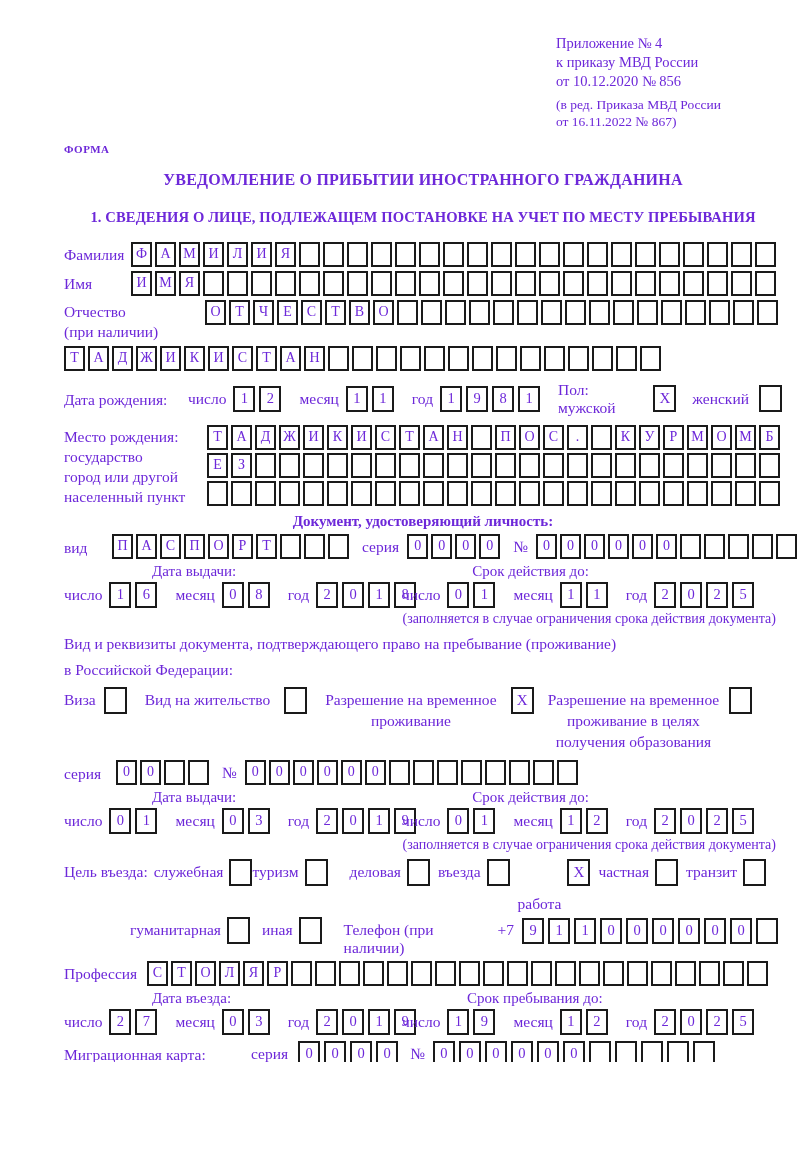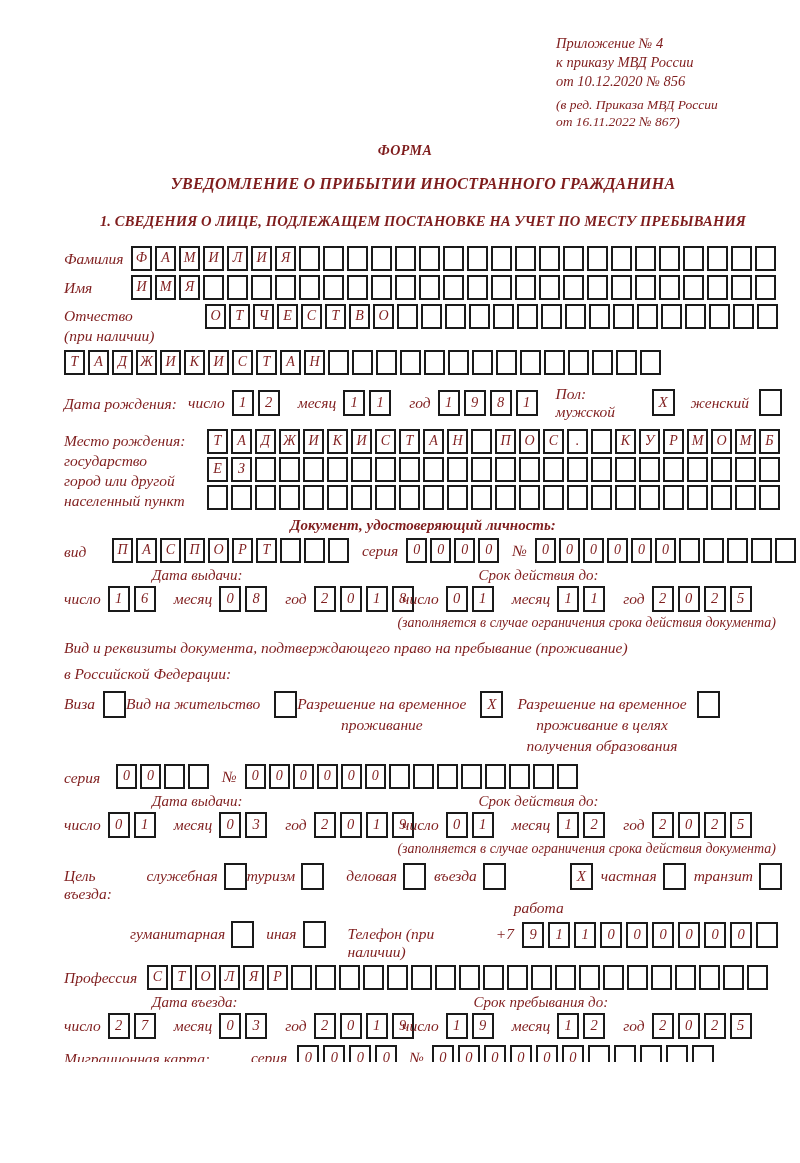--- a/index.html
+++ b/index.html
@@ -1,26 +1,26 @@
 <!DOCTYPE html>
 <html><head>
 <meta charset="utf-8">
 <style>
   html,body{margin:0;padding:0;background:#fff;}
   .page{
     position:relative;width:800px;height:1062px;box-sizing:border-box;
-    background:#fff;color:#7f1d1d;overflow:hidden;
+    background:#fff;color:#6d28d9;overflow:hidden;
     font-family:"Liberation Serif","DejaVu Serif",serif;
-    padding:34px 18px 0 64px;font-size:15.5px;font-style:italic;
+    padding:34px 18px 0 64px;font-size:15.5px;
   }
   
   .appendix{margin-left:492px;font-size:14.5px;line-height:1.3;}
   .appendix .amend{font-size:13.5px;}
   .appendix .sp{height:5px;}
-  .forma{text-align:center;margin:12px 36px 0 0;font-weight:bold;font-size:14px;letter-spacing:.5px;}
+  .forma{text-align:left;margin:12px 36px 0 0;font-weight:bold;font-size:11px;letter-spacing:.5px;}
   
   .title{text-align:center;font-weight:bold;font-size:16px;line-height:1.38;margin-top:14px;letter-spacing:.2px;}
   .blankline{display:inline-block;width:58px;border-bottom:2.5px solid #222;height:13px;margin-left:16px;}
   .sec1{font-weight:bold;font-size:14.6px;text-align:center;margin-top:18px;letter-spacing:.1px;}
   
   .rows{margin-top:16px;}
   .frow{display:flex;align-items:flex-start;margin-bottom:4px;}
   .lbl{flex:none;line-height:21px;padding-top:2px;}
   .w67{width:67px;} .w141{width:141px;} .w117{width:117px;} .w143{width:143px;}
   .w50{width:48px;} .w122{width:124px;} .w81{width:83px;} .w185{width:187px;} .w112{width:112px;}
@@ -43,21 +43,21 @@
   .numrow{display:flex;align-items:center;margin-bottom:2px;}
   .numgroup{display:flex;align-items:center;}
   .numgroup.left{width:338px;flex:none;}
   .nlbl{margin-right:7px;} .ngap{margin-left:14px;margin-right:7px;}
   .note{font-size:14px;text-align:right;padding-right:6px;margin-bottom:6px;line-height:17px;}
   .resdoc{line-height:22px;margin-top:4px;}
   
   .permit{display:flex;align-items:flex-start;margin:6px 0 8px 0;}
   .permit .plbl{padding-top:4px;}
   .pstack{display:inline-flex;flex-direction:column;text-align:center;line-height:21px;padding-top:2px;}
-  .mlA{margin-left:8px;} .mlB{} .mlC{margin-left:14px;} .mlD{margin-left:10px;}
+  .mlA{margin-left:8px;} .mlB{margin-left:18px;} .mlC{margin-left:14px;} .mlD{margin-left:10px;}
   
   .purpose .pl{padding-top:4px;} .purpose .cb{margin-left:6px;}
   .indent{margin-left:66px;justify-content:flex-end;}
 </style>
 </head>
 <body>
 
 <div class="page">
 
   <div class="appendix">

